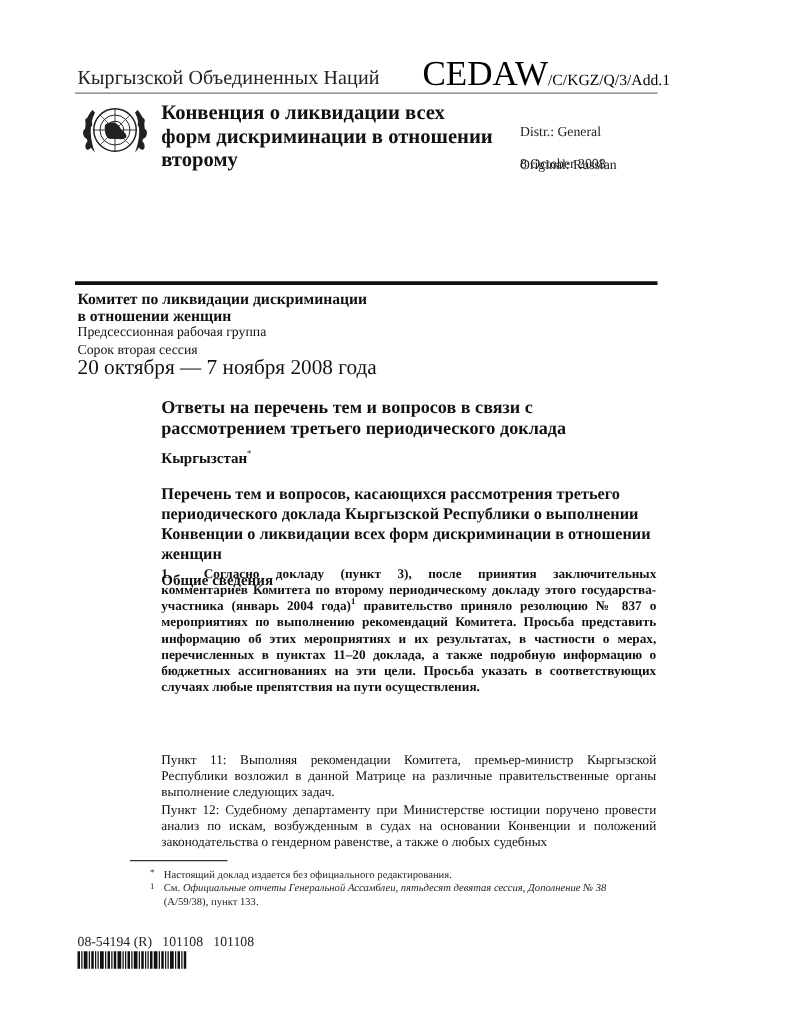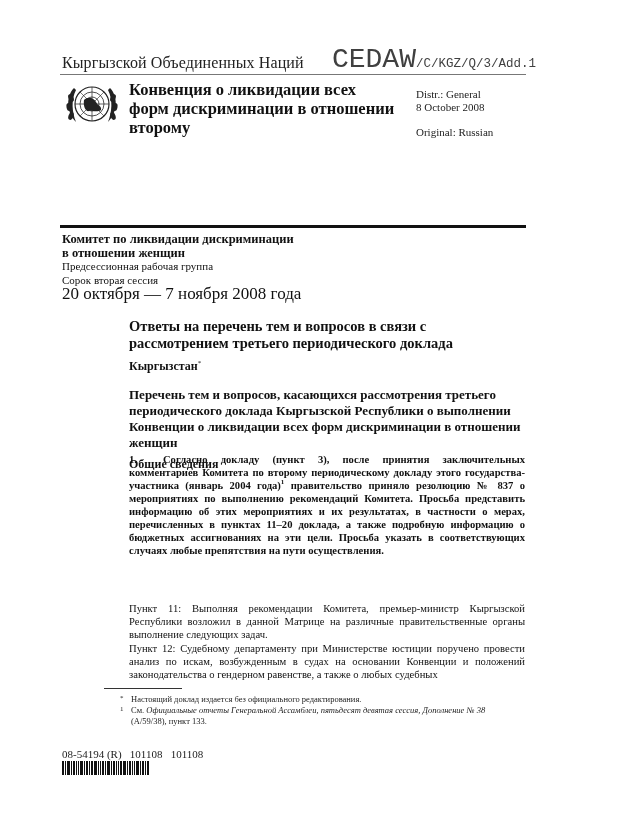--- a/index.html
+++ b/index.html
@@ -1,25 +1,25 @@
 <!DOCTYPE html>
 <html><head>
 <meta charset="utf-8">
 <style>
   html, body { margin: 0; padding: 0; background: #ffffff; }
   body { width: 640px; height: 828px; position: relative; overflow: hidden; font-family: "Liberation Serif", "DejaVu Serif", serif; color: #111; }
   .abs { position: absolute; }
   .org-name { left: 62px; top: 54px; font-size: 16px; color: #222; letter-spacing: 0.1px; }
-  .symbol { right: 104px; top: 45px; font-size: 28px; color: #404040; line-height: 30px; white-space: nowrap; font-family: Liberation Mono, monospace; }
+  .symbol { right: 104px; top: 45px; font-size: 28px; color: #000000; line-height: 30px; white-space: nowrap; }
   .symbol .sym-suffix { font-size: 12.5px; }
   .rule-thin { left: 60px; top: 74px; width: 466px; height: 1px; background: #777; }
   .emblem { left: 64px; top: 80px; width: 56px; height: 48px; }
   .convention-title { left: 129px; top: 80px; width: 270px; font-size: 16.5px; font-weight: bold; line-height: 19px; }
   .distr { left: 416px; top: 88px; font-size: 11px; line-height: 13px; color: #222; }
-  .distr div { white-space: nowrap; }
+  .distr div { white-space: nowrap; margin-top: 12px; }
   .orig { left: 416px; top: 126px; font-size: 11px; color: #222; }
   .rule-thick { left: 60px; top: 225px; width: 466px; height: 3px; background: #111; }
   .committee { left: 62px; top: 233px; width: 300px; line-height: 13.5px; }
   .committee .c-title { font-size: 12.5px; font-weight: bold; }
   .committee .c-sub { font-size: 11px; font-weight: normal; }
   .committee .c-date { font-size: 17px; font-weight: normal; }
   .main-title { left: 129px; top: 318px; width: 400px; font-size: 14.5px; font-weight: bold; line-height: 17px; }
   .country { left: 129px; top: 359px; font-size: 12px; font-weight: bold; }
   .country sup { font-size: 7px; font-weight: normal; }
   .list-title { left: 129px; top: 387px; width: 400px; font-size: 13px; font-weight: bold; line-height: 16px; }

